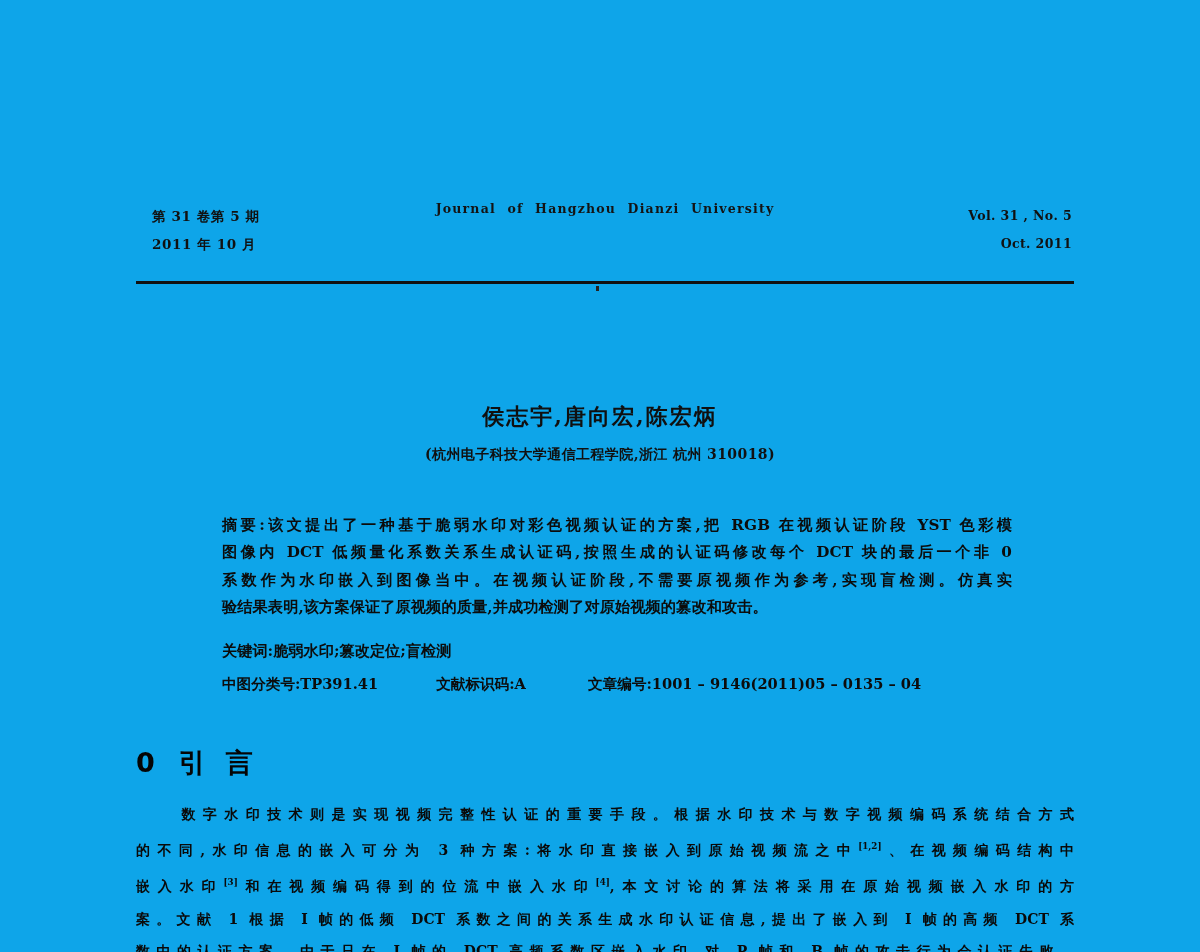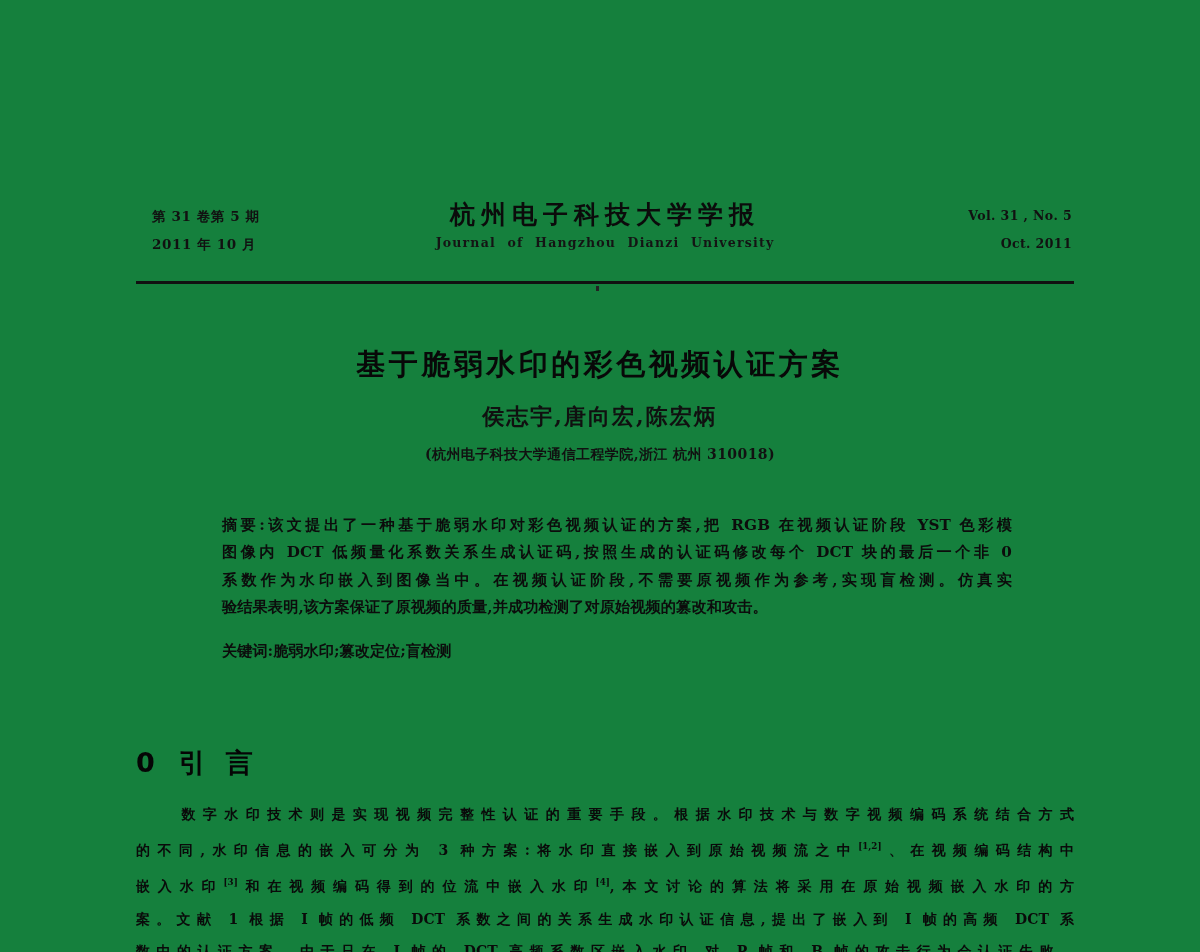--- a/index.html
+++ b/index.html
@@ -12,21 +12,21 @@
     height: 952px;
     position: relative;
     font-family: "DejaVu Serif", "Liberation Serif", serif;
     color: #0a0a0a;
     overflow: hidden;
   }
 
   .page {
     position: absolute;
     inset: 0;
-    background: #15803d;
+    background: #0ea5e9;
   }
 
   
   .masthead {
     position: absolute;
     left: 130px;
     top: 198px;
     width: 950px;
     height: 72px;
   }
@@ -223,45 +223,50 @@
 
 <div class="page">
 
   <div class="masthead">
     <div class="mast-left">
       <div>第 31 卷第 5 期</div>
       <div>2011 年 10 月</div>
     </div>
 
     <div class="mast-center">
-      <div class="mast-title-cn">杭州电子科技大学学报</div>
       <div class="mast-title-en">Journal of Hangzhou Dianzi University</div>
     </div>
 
     <div class="mast-right">
       <div>Vol. 31 , No. 5</div>
       <div>Oct. 2011</div>
     </div>
   </div>
 
   <div class="rule"></div>
   <div class="rule-dot"></div>
 
-  <div class="article-title">基于脆弱水印的彩色视频认证方案</div>
   <div class="article-authors">侯志宇,唐向宏,陈宏炳</div>
   <div class="article-affil">(杭州电子科技大学通信工程学院,浙江 杭州 310018)</div>
 
   <div class="abstract-block">
     <div class="abs-line abs-justify">摘要:该文提出了一种基于脆弱水印对彩色视频认证的方案,把 RGB 在视频认证阶段 YST 色彩模</div>
     <div class="abs-line abs-justify">图像内 DCT 低频量化系数关系生成认证码,按照生成的认证码修改每个 DCT 块的最后一个非 0</div>
     <div class="abs-line abs-justify">系数作为水印嵌入到图像当中。在视频认证阶段,不需要原视频作为参考,实现盲检测。仿真实</div>
     <div class="abs-line">验结果表明,该方案保证了原视频的质量,并成功检测了对原始视频的篡改和攻击。</div>
     <div class="keywords">关键词:脆弱水印;篡改定位;盲检测</div>
   </div>
 
+  <div class="classline">
+    <span>中图分类号:TP391.41</span>
+    <span class="gap1"></span>
+    <span>文献标识码:A</span>
+    <span class="gap2"></span>
+    <span>文章编号:1001 – 9146(2011)05 – 0135 – 04</span>
+  </div>
 
   <div class="section-heading">
     <span class="num">0</span><span class="w1">引</span><span>言</span>
   </div>
 
   <div class="body-block">
     <div class="body-line body-justify">
       <span class="indent"></span><span>数字水印技术则是实现视频完整性认证的重要手段。根据水印技术与数字视频编码系统结合方式</span>
     </div>
     <div class="body-line body-justify">

